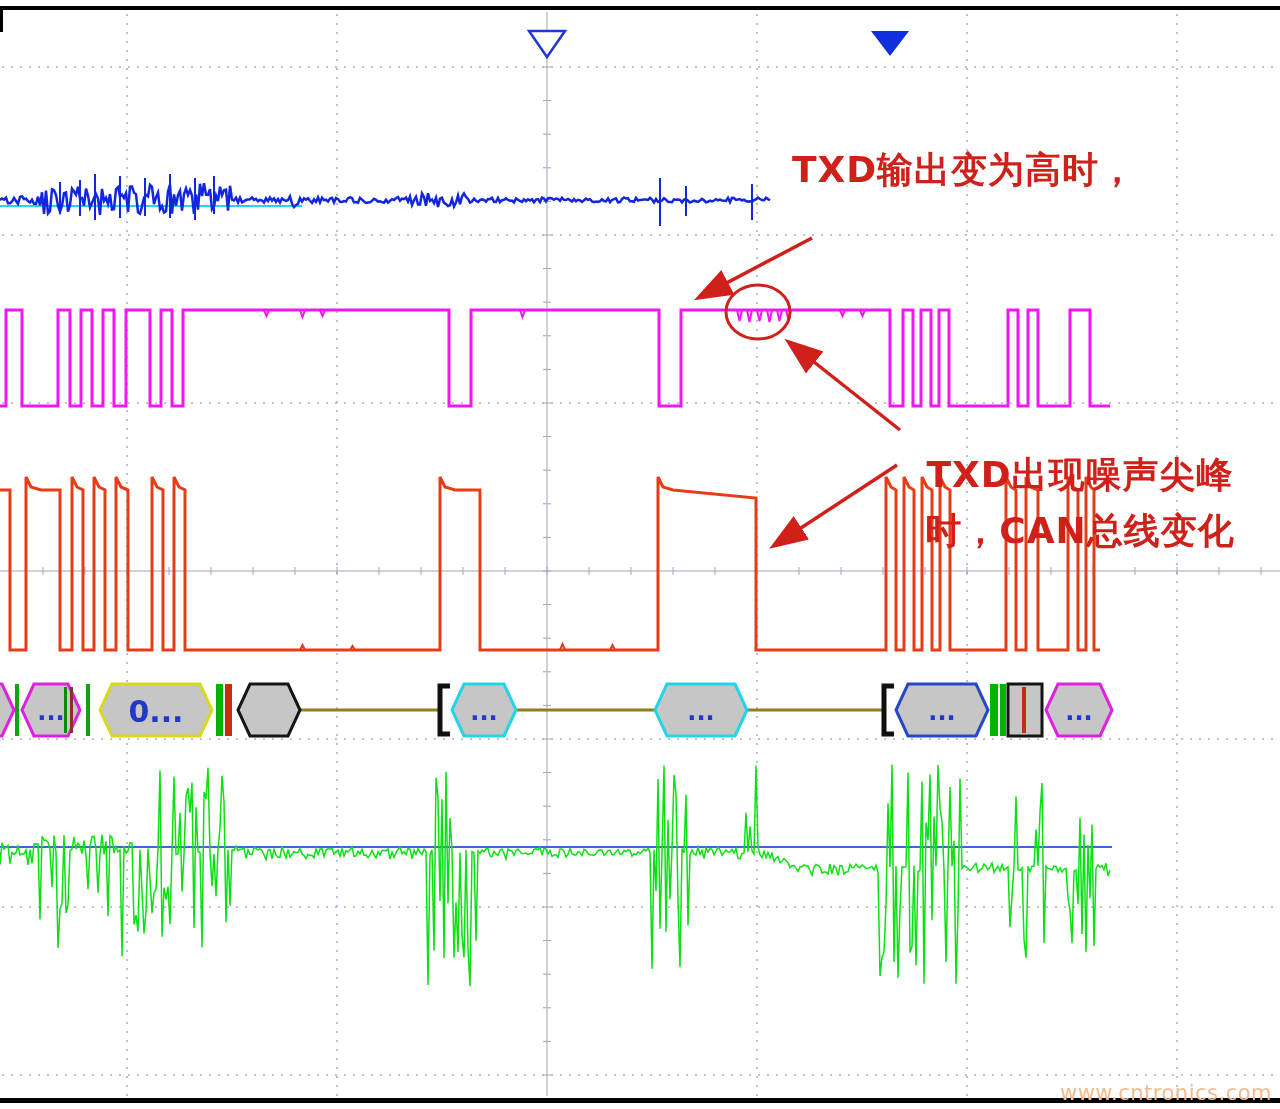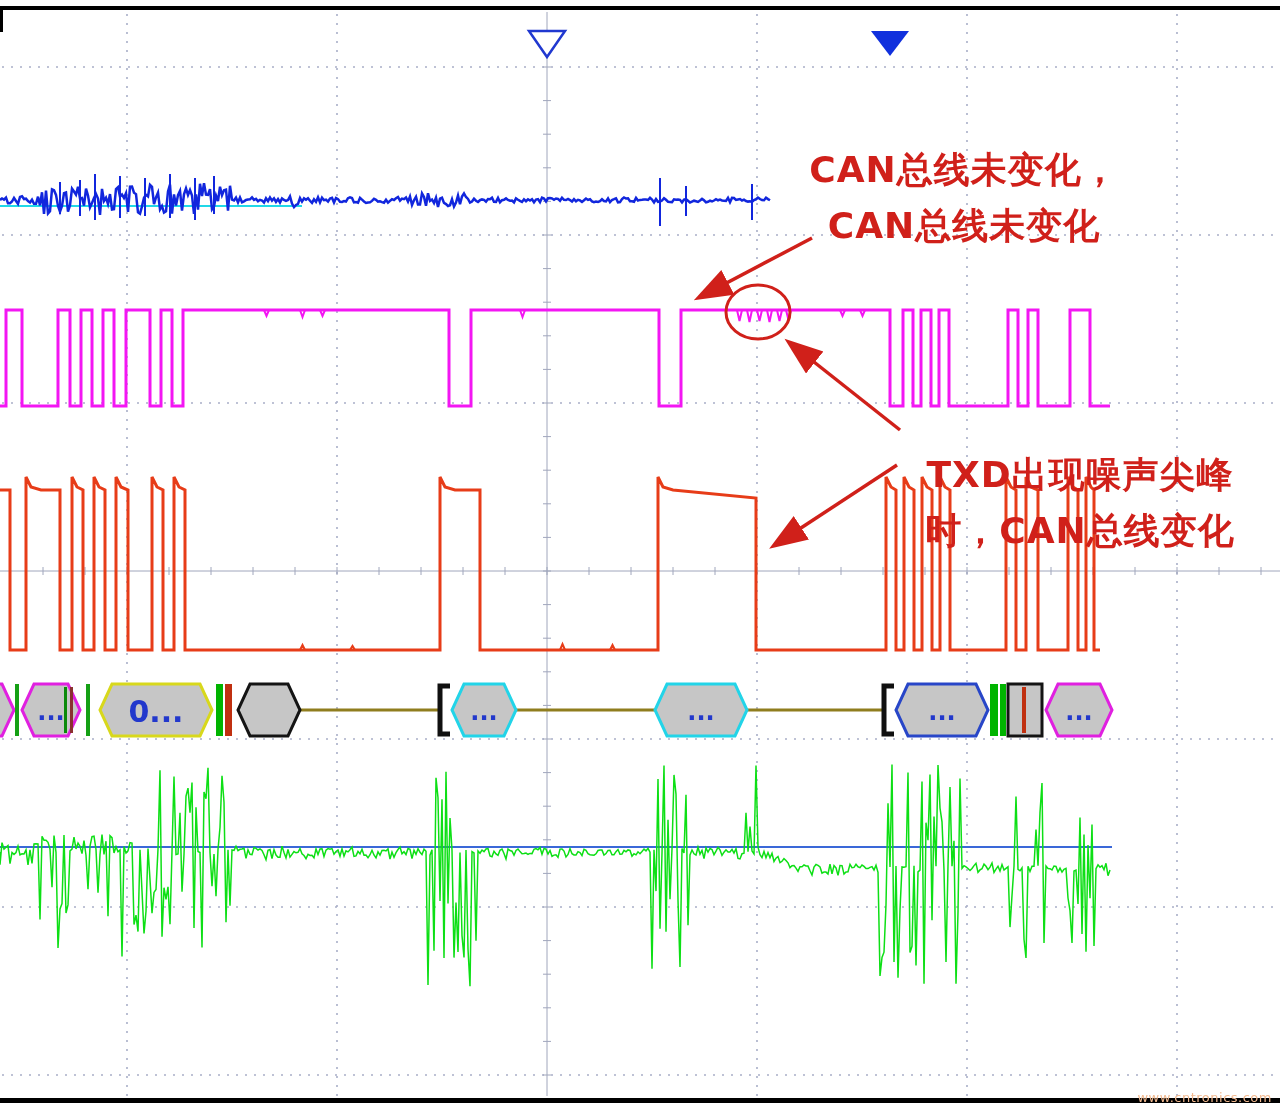--- a/index.html
+++ b/index.html
@@ -1,20 +1,20 @@
 <!DOCTYPE html>
 <html><head>
 <meta charset="utf-8">
 <style>
   *{margin:0;padding:0;box-sizing:border-box}
   body{background:#fff;font-family:"DejaVu Sans","Liberation Sans",sans-serif}
   #screen{position:relative;width:1280px;height:1109px;background:#ffffff;overflow:hidden}
   #scope{position:absolute;left:0;top:0}
   .note{position:absolute;text-align:center;font-size:36px;font-weight:600;line-height:1.55;letter-spacing:1px;white-space:nowrap}
-  .watermark{position:absolute;right:8px;bottom:4px;font-size:13px;letter-spacing:.5px}
+  .watermark{position:absolute;right:8px;bottom:4px;font-size:21px;letter-spacing:.5px}
 </style>
 </head>
 <body>
 
 <div id="screen">
   <svg id="scope" width="1280" height="1109" viewBox="0 0 1280 1109">
       <defs>
         <marker id="arr" markerWidth="12" markerHeight="10" refX="9" refY="4" orient="auto">
           <path d="M0,0 L11,4 L0,8 Z" fill="#d0201a"></path>
         </marker>
@@ -163,22 +163,21 @@
       </g>
       <g>
         <line x1="812" y1="238" x2="700" y2="297" stroke="#d0201a" stroke-width="3.5" marker-end="url(#arr)"></line>
         <line x1="900" y1="430" x2="790" y2="343" stroke="#d0201a" stroke-width="3.5" marker-end="url(#arr)"></line>
         <line x1="897" y1="465" x2="775" y2="545" stroke="#d0201a" stroke-width="3.5" marker-end="url(#arr)"></line>
         <ellipse cx="758" cy="312" rx="32" ry="27" stroke="#d0201a" stroke-width="3" fill="none"></ellipse>
       </g>
     </svg>
 
   <div class="note" style="left: 778px; top: 142px; width: 372px; color: rgb(208, 32, 26);">
-    <div>CAN总线未变化，</div>
-    <div>CAN总线未变化</div>
+    <div>TXD输出变为高时，</div>
   </div>
 
   <div class="note" style="left: 896px; top: 410px; width: 368px; color: rgb(208, 32, 26); margin-top: 37px;">
     <div>TXD出现噪声尖峰</div>
     <div>时，CAN总线变化</div>
   </div>
 
   <div class="watermark" style="color: rgb(243, 186, 144);">www.cntronics.com</div>
 </div>
 

